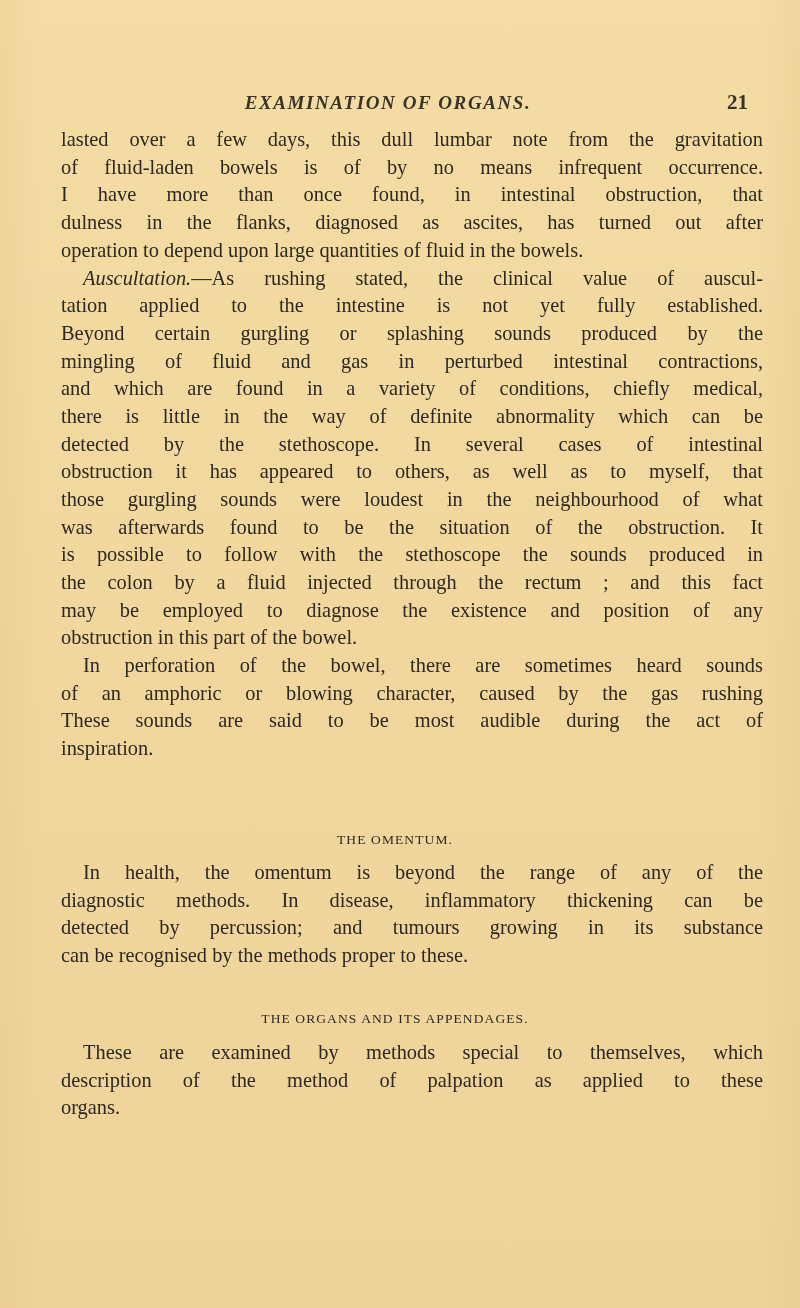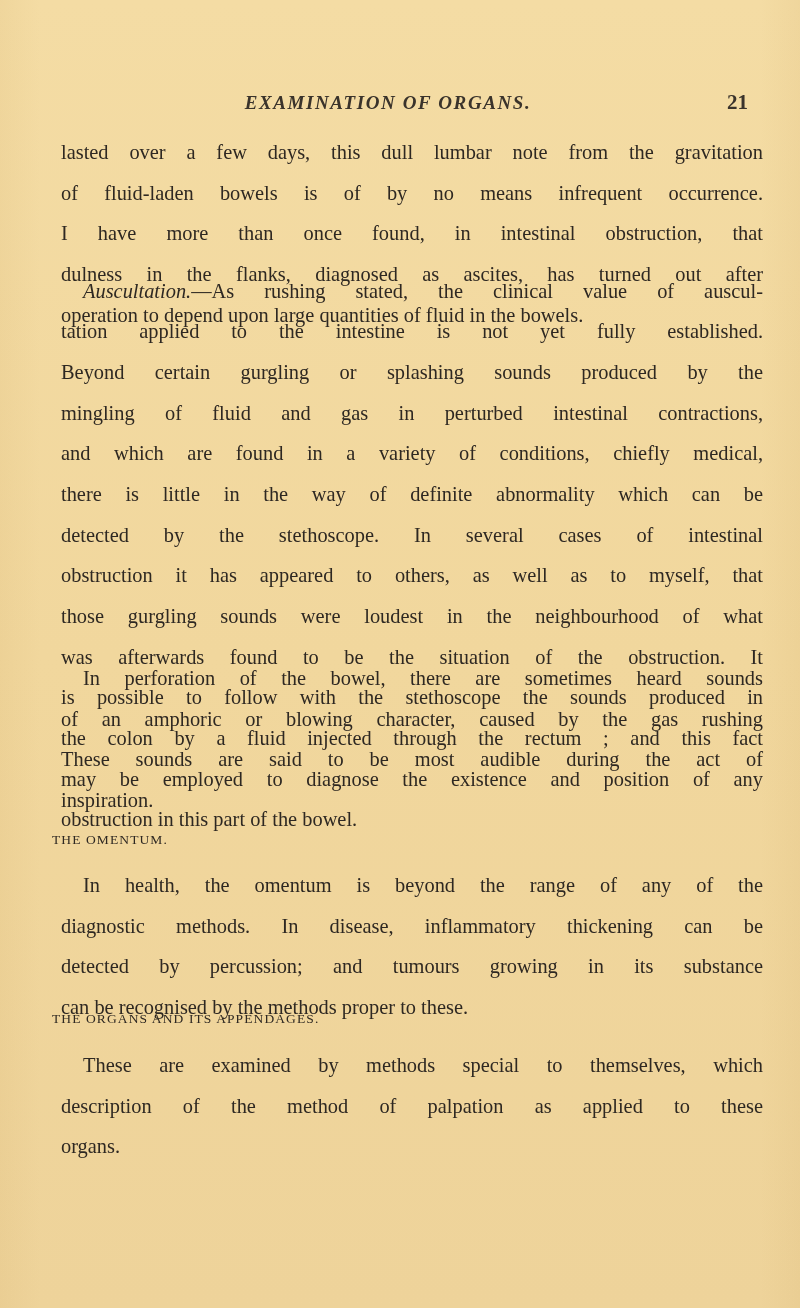--- a/index.html
+++ b/index.html
@@ -57,35 +57,35 @@
       font-size: 20.4px;
       line-height: 27.7px;
       color: #2e2822;
     }
     .line {
       display: block;
       white-space: nowrap;
       text-align: justify;
       text-align-last: justify;
       height: 27.7px;
-      margin-top: 13px;
     }
     .line.last {
       text-align-last: left;
     }
     .line.indent {
       padding-left: 22px;
     }
     .italic {
       font-style: italic;
     }
     .heading {
       position: absolute;
-      left: 52px;
+      left: 44px;
       width: 702px;
+      text-align: center;
       font-size: 13.5px;
       letter-spacing: 1.1px;
       color: #2e2822;
     }
   </style>
 </head>
 <body>
 
 <div class="page">
 

